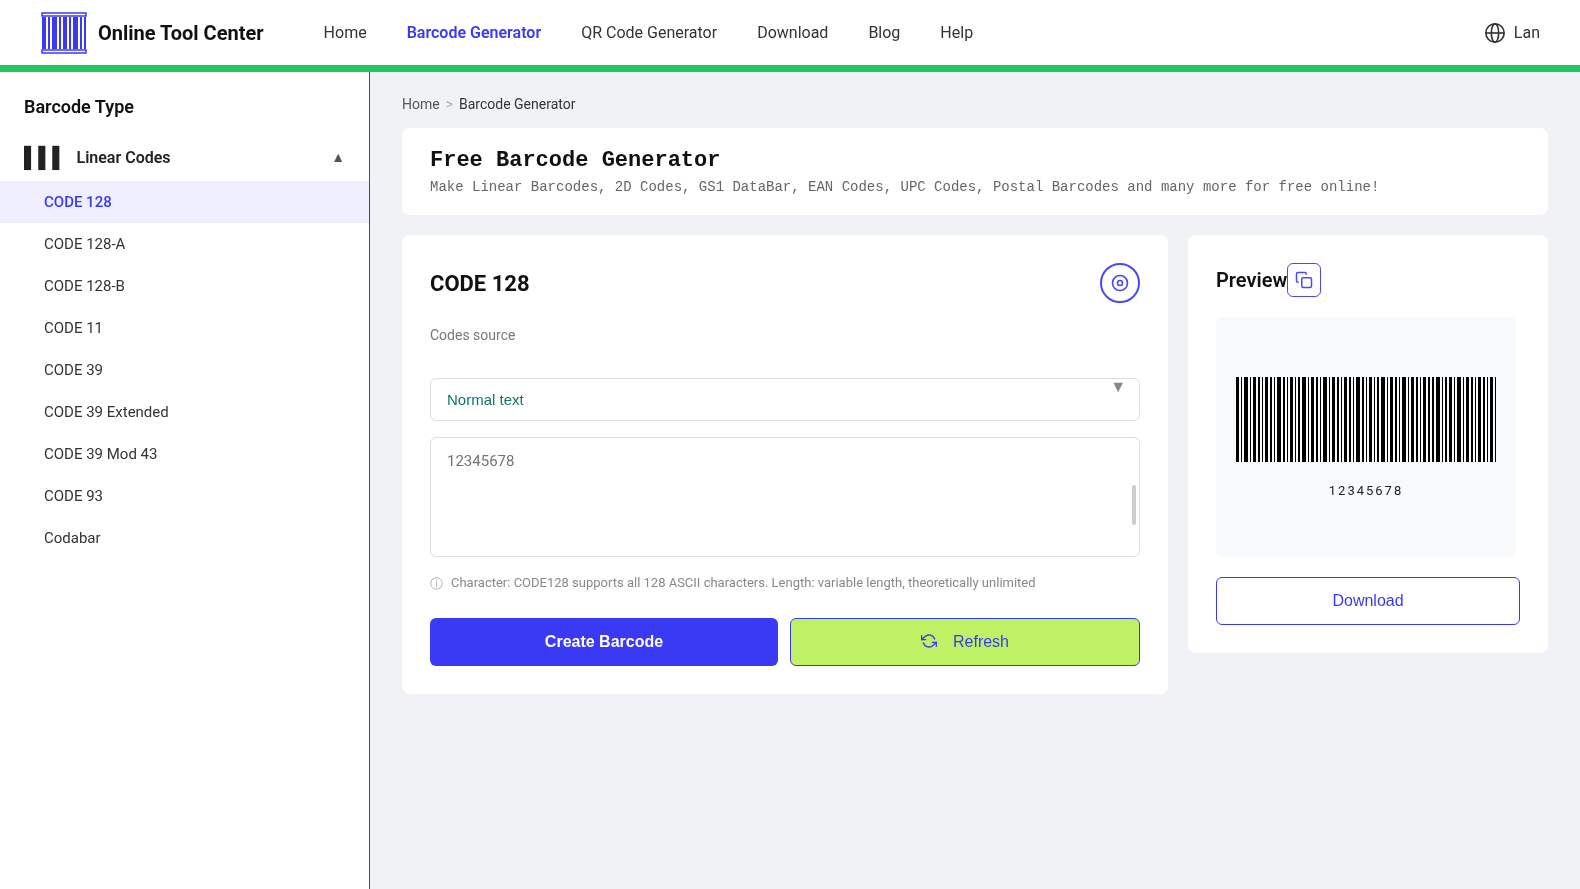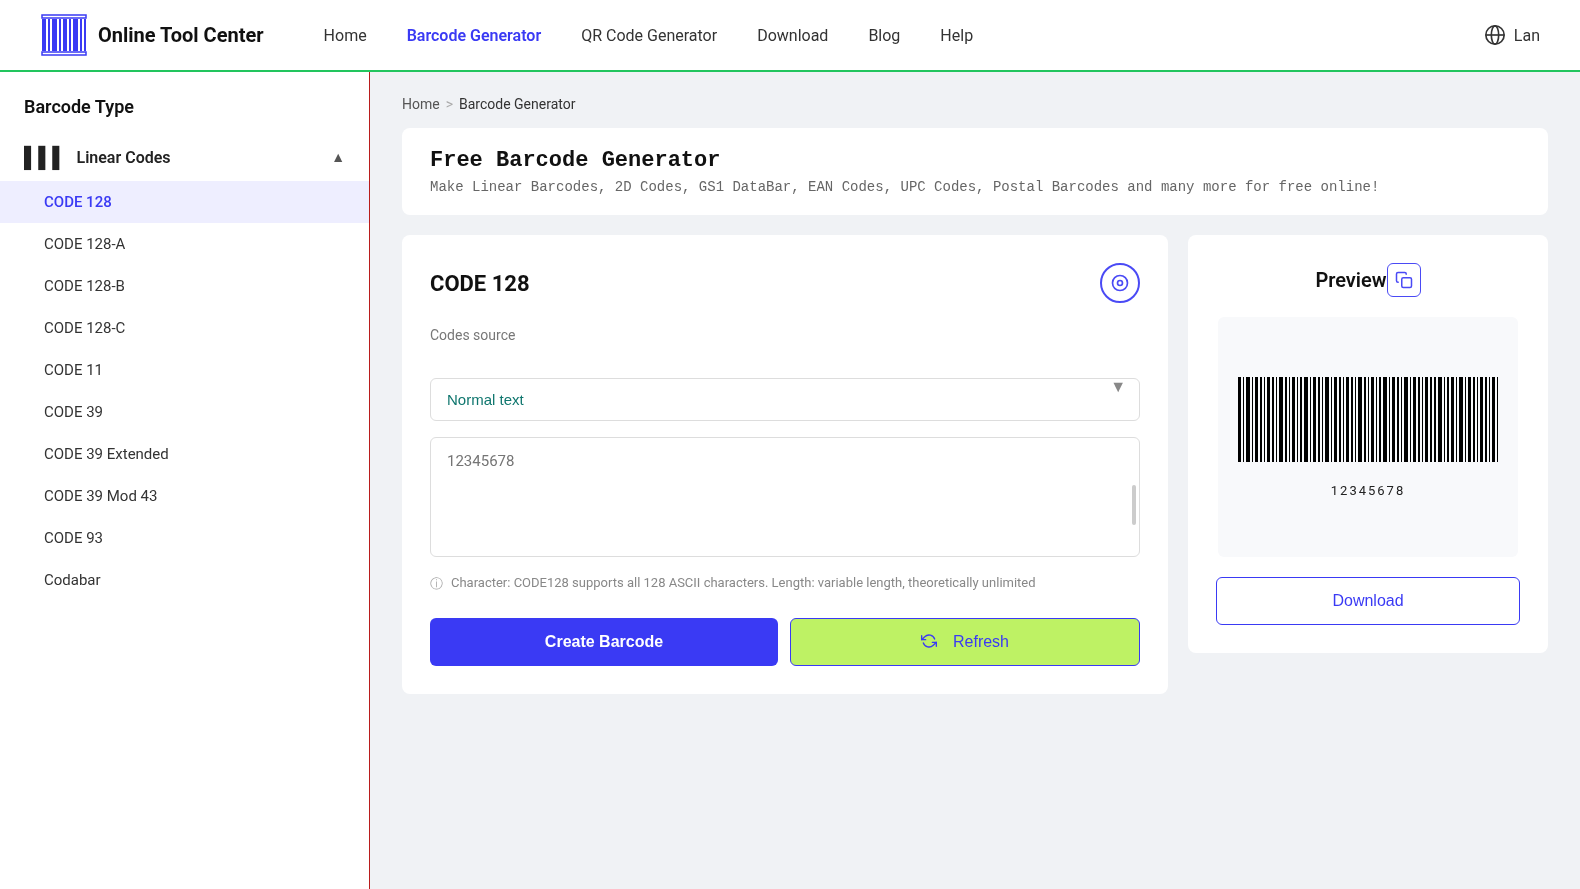--- a/index.html
+++ b/index.html
@@ -1,21 +1,21 @@
 <!DOCTYPE html>
 <html><head>
   <meta charset="utf-8">
   <style>
     * { box-sizing: border-box; margin: 0; padding: 0; }
     body { font-family: -apple-system, BlinkMacSystemFont, 'Segoe UI', Roboto, sans-serif; background: #f0f2f5; color: #222; }
 
     
     .header {
       background: #fff;
-      border-bottom: 2px solid #22c55e;
+      border-bottom: 7px solid #22c55e;
       padding: 0 40px;
       height: 72px;
       display: flex;
       align-items: center;
       gap: 0;
     }
     .logo-area {
       display: flex;
       align-items: center;
       gap: 10px;
@@ -279,21 +279,21 @@
 
     
     .preview-card {
       background: #fff;
       border-radius: 8px;
       padding: 28px;
       width: 360px;
       min-width: 360px;
       display: flex;
       flex-direction: column;
-      align-items: center;
+      align-items: flex-start;
     }
     .preview-header {
       display: flex;
       align-items: center;
       justify-content: space-between;
       margin-bottom: 20px;
     }
     .preview-title {
       font-size: 20px;
       font-weight: 600;
@@ -408,21 +408,20 @@
     <div class="sidebar-section-header">
       <div class="sidebar-section-header-left">
         <span class="sidebar-section-icon">▌▌▌</span>
         <span>Linear Codes</span>
       </div>
       <span class="chevron-up">▲</span>
     </div>
     <div class="sidebar-item active">CODE 128</div>
     <div class="sidebar-item">CODE 128-A</div>
     <div class="sidebar-item">CODE 128-B</div>
-    <div class="sidebar-item">CODE 128-C</div>
     <div class="sidebar-item">CODE 11</div>
     <div class="sidebar-item">CODE 39</div>
     <div class="sidebar-item">CODE 39 Extended</div>
     <div class="sidebar-item">CODE 39 Mod 43</div>
     <div class="sidebar-item">CODE 93</div>
     <div class="sidebar-item">Codabar</div>
   </aside>
 
   <main class="main-content">
 

